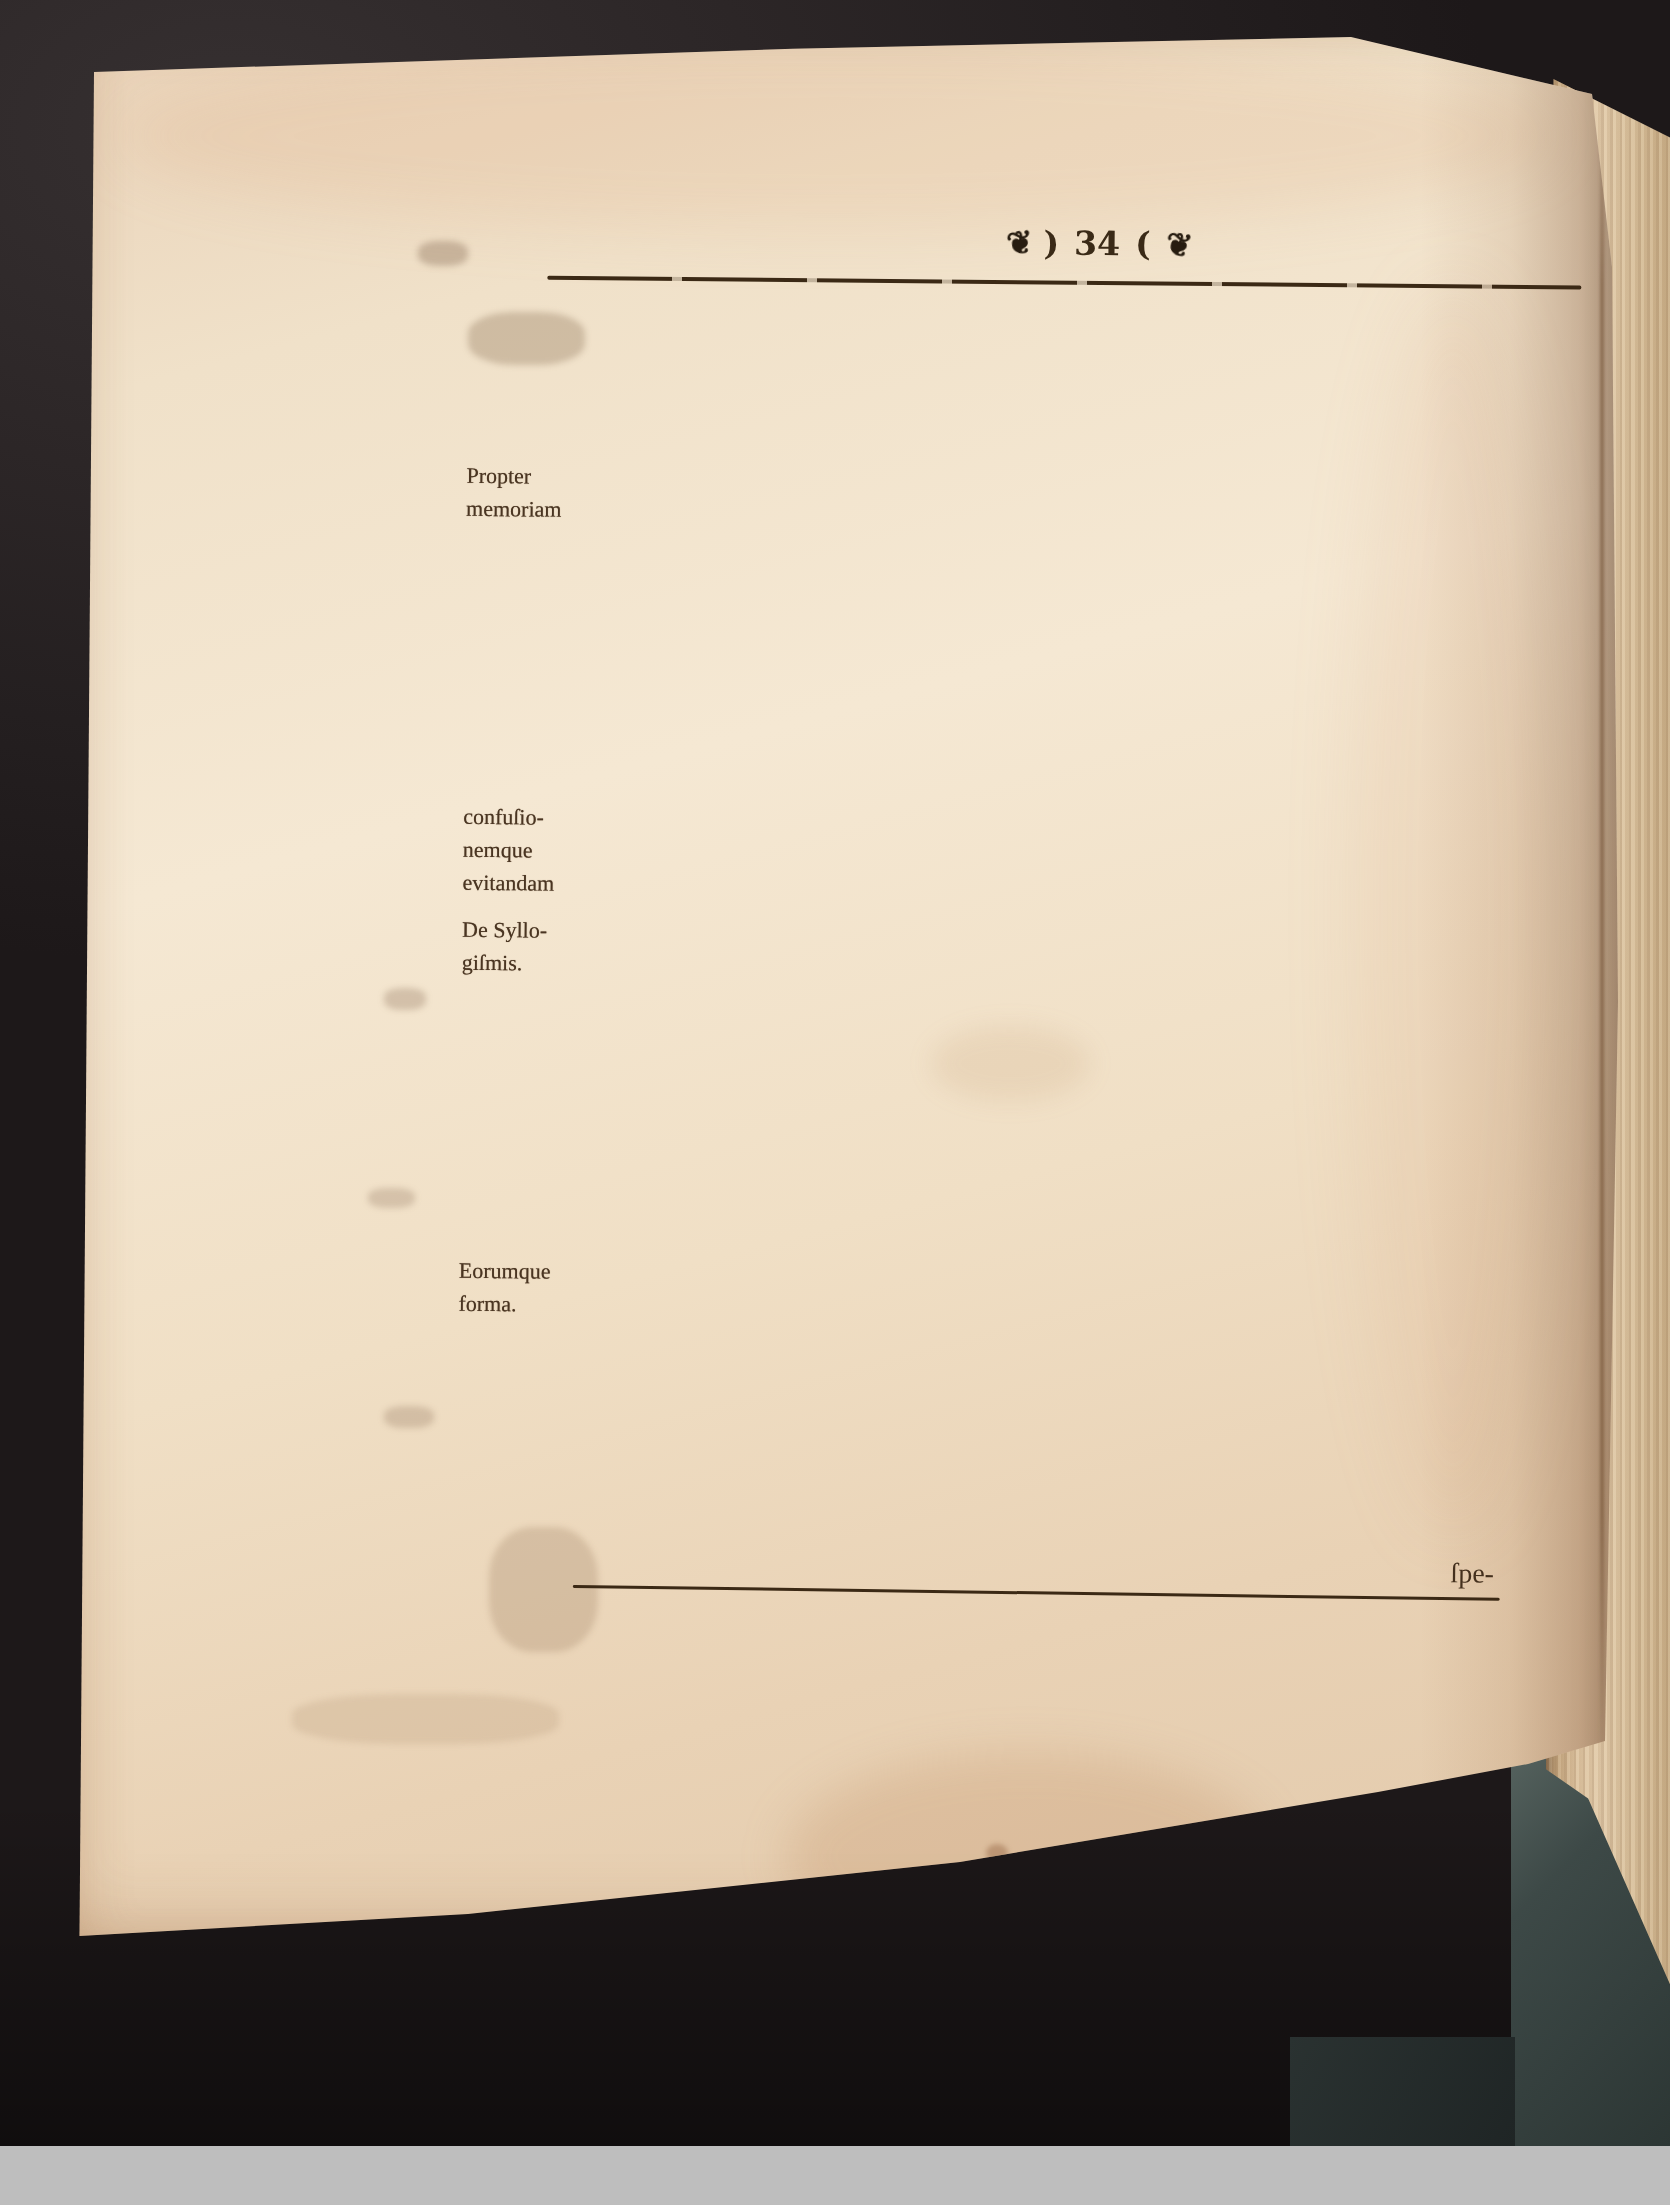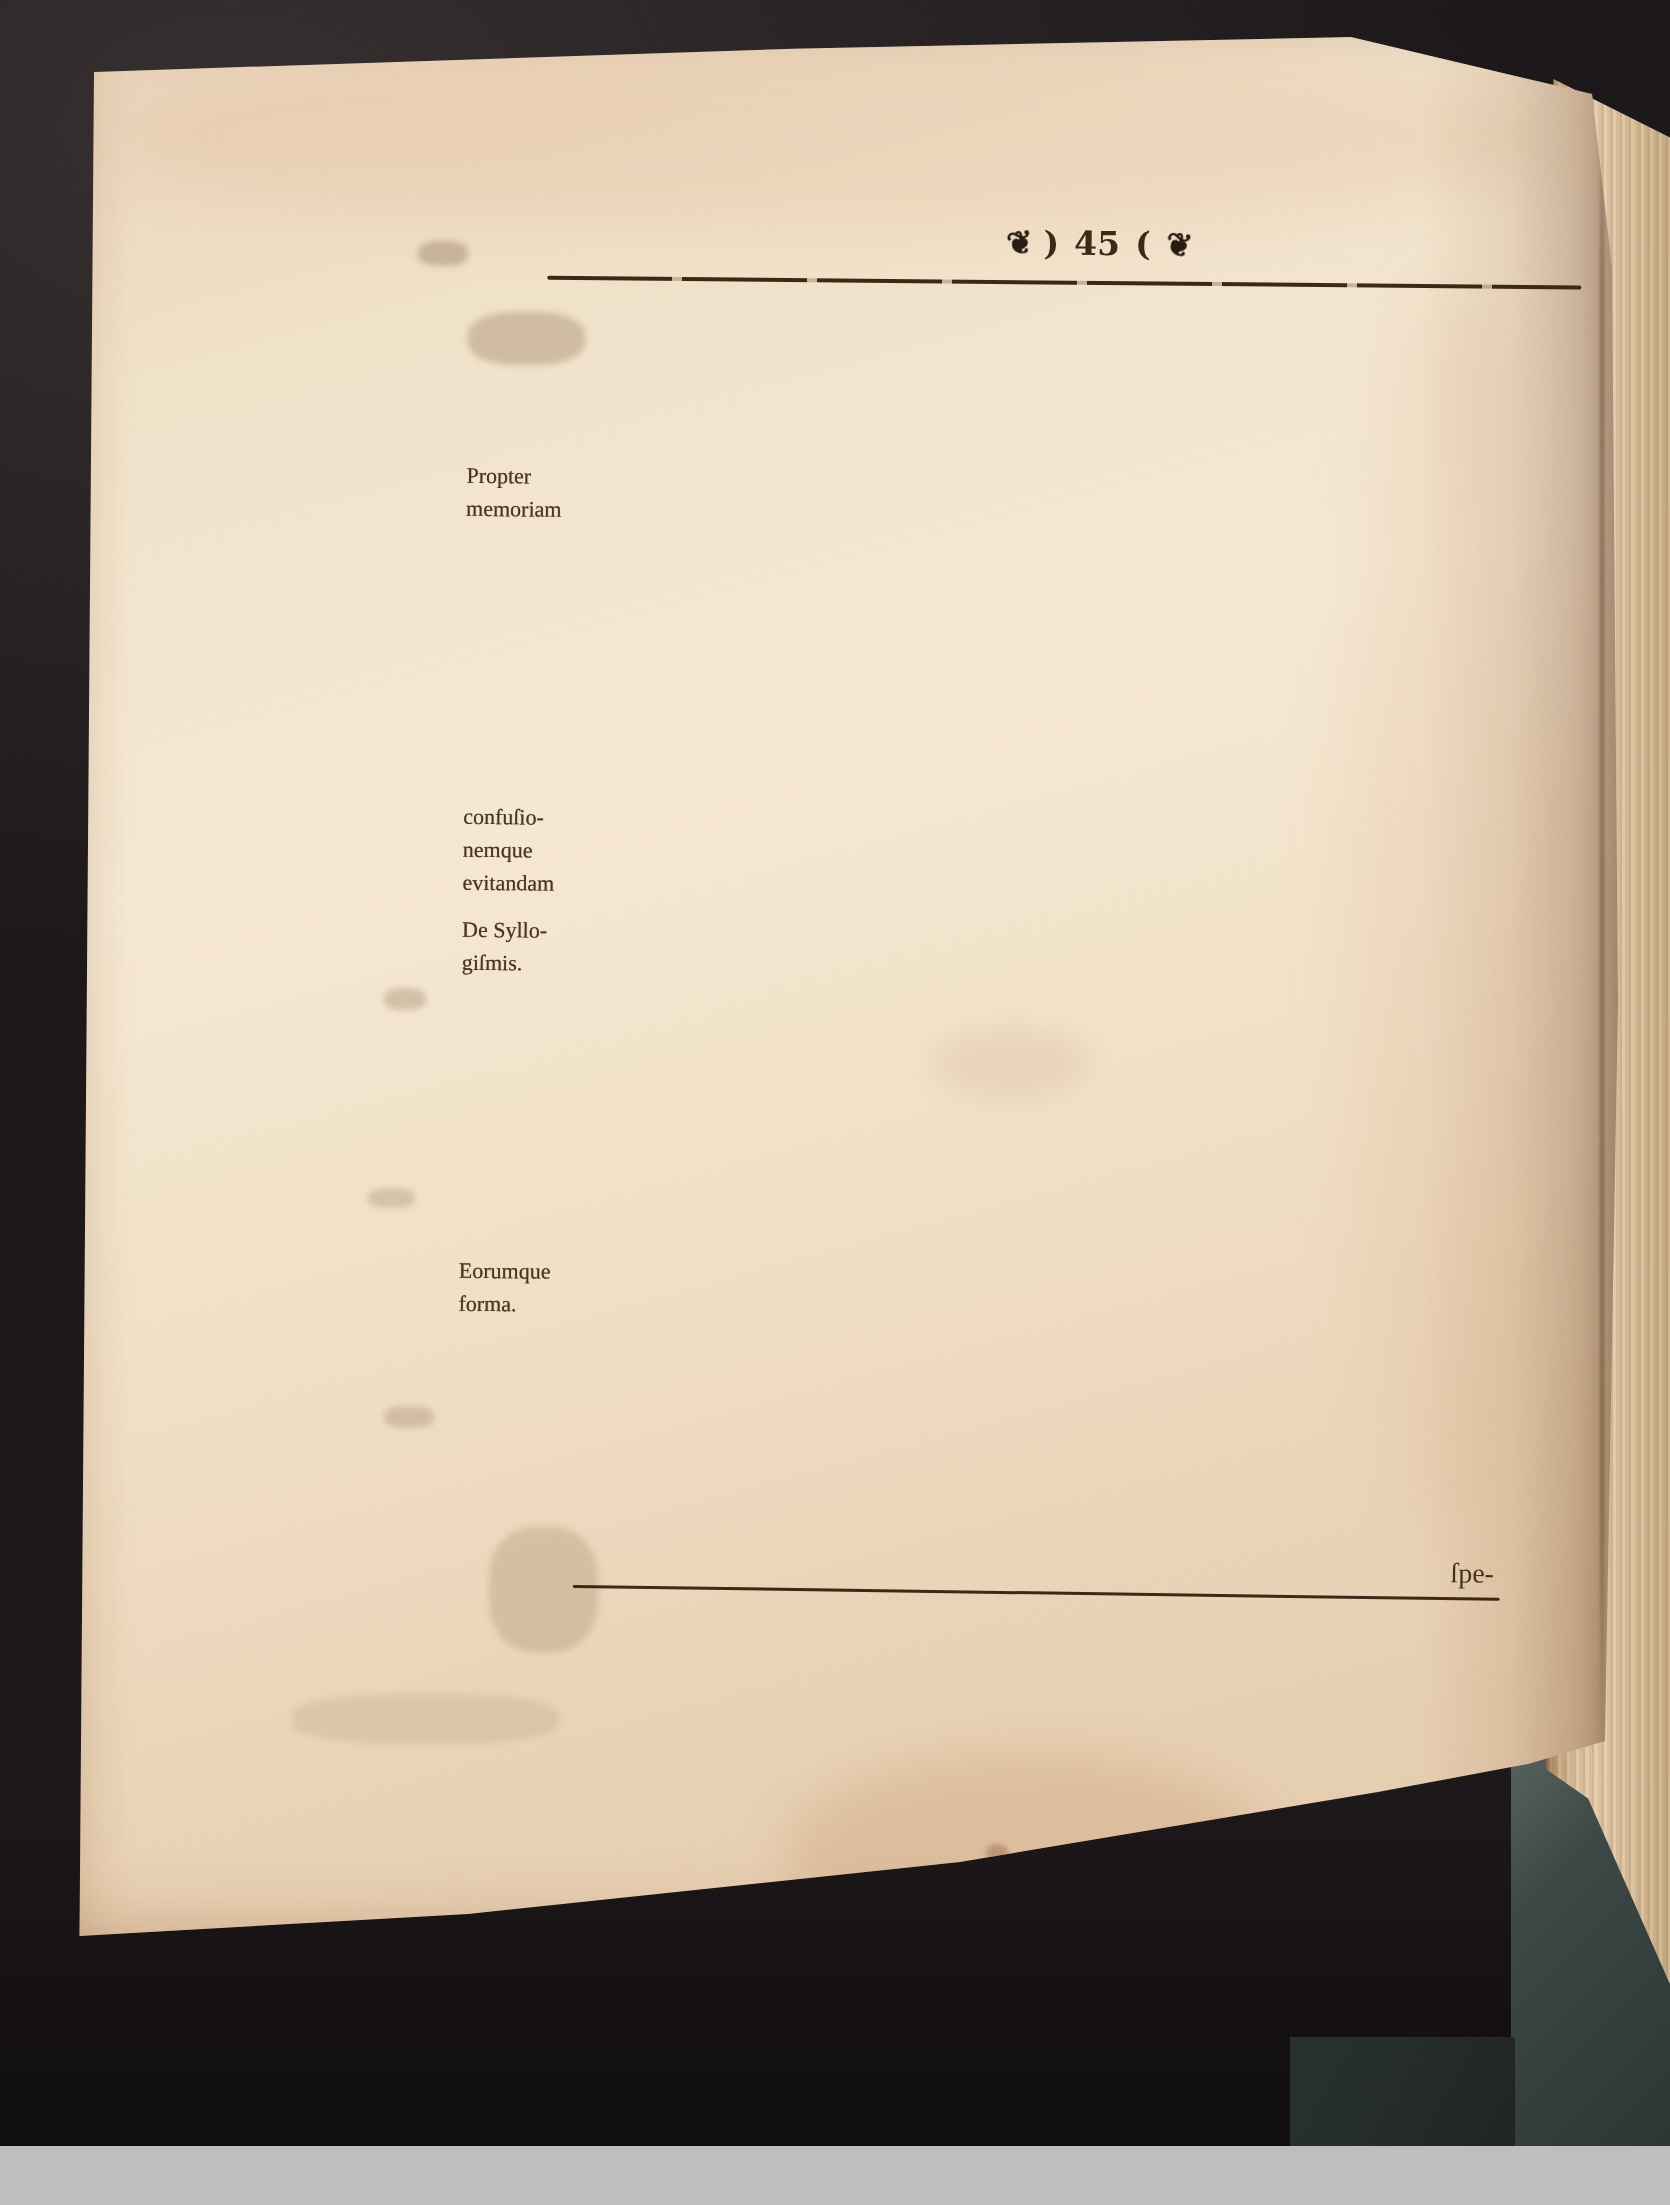--- a/index.html
+++ b/index.html
@@ -90,21 +90,21 @@
     <div class="smudge" style="left:225px;top:1662px;width:267px;height:50px;background:rgba(140,105,70,.14);"></div>
     <div class="gutter-shadow"></div>
     <div class="fold-line"></div>
   </div>
 
   <div class="textlayer">
 
     <div class="pagenum-row">
       <span class="fleuron" style="transform:rotate(-8deg);">❦</span>
       <span>)</span>
-      <span>45</span>
+      <span>34</span>
       <span>(</span>
       <span class="fleuron" style="transform:rotate(7deg);">❦</span>
     </div>
 
     <div class="header-rule"></div>
 
     <div id="main-lines">
 
     <div class="tl a-j" style="top: 297px;"></div>
         <div class="tl a-j" style="top: 335px;"></div>

